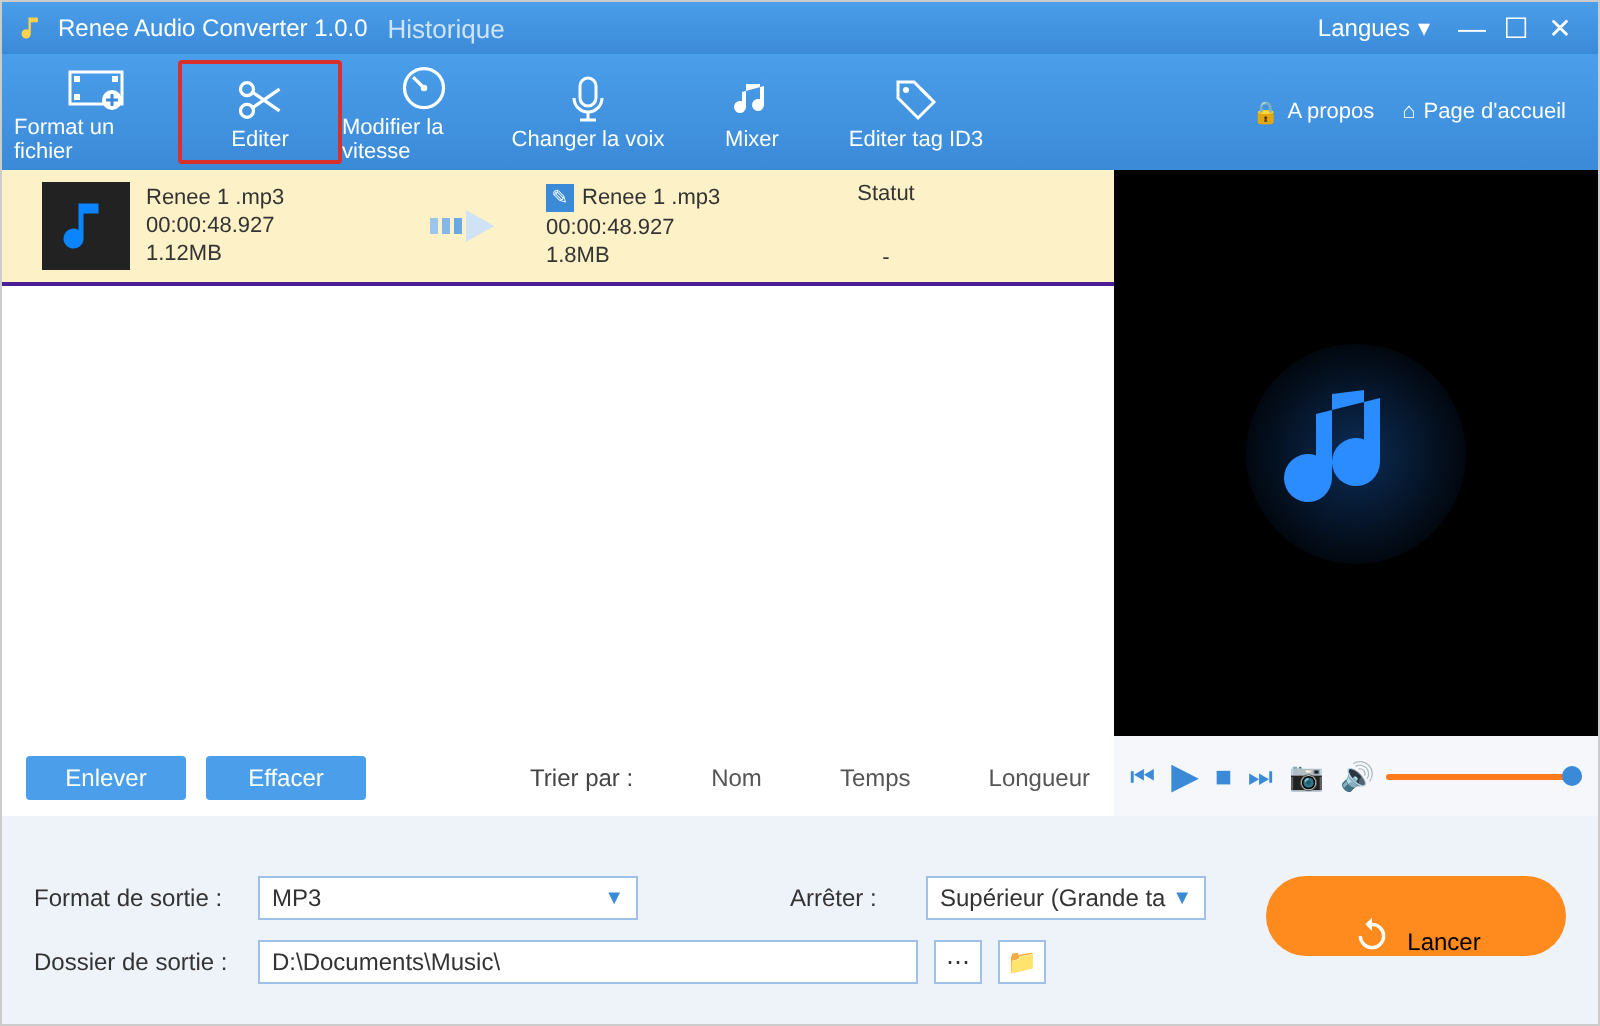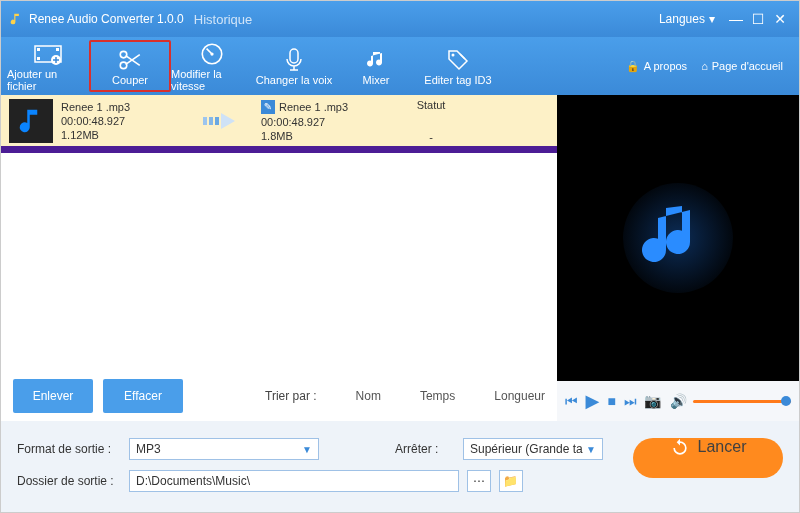--- a/index.html
+++ b/index.html
@@ -1,58 +1,58 @@
 <!DOCTYPE html>
 <html><head>
 <meta charset="utf-8">
 <style>
 * { box-sizing: border-box; margin: 0; padding: 0; font-family: "Segoe UI", Arial, sans-serif; }
 body { width: 800px; height: 513px; overflow: hidden; background: #fff; }
 .window { width: 800px; height: 513px; display: flex; flex-direction: column; border: 1px solid #ccc; }
-.titlebar { background: linear-gradient(#4a9eea, #3b8ad8); height: 26px; display: flex; align-items: center; padding: 18px 8px; color: #fff; font-size: 12px; }
+.titlebar { background: linear-gradient(#4a9eea, #3b8ad8); height: 26px; display: flex; align-items: center; padding: 8px 8px; color: #fff; font-size: 12px; }
 .titlebar .logo { width: 14px; height: 14px; margin-right: 6px; }
 .titlebar .title { flex: 0 0 auto; }
 .titlebar .history { margin-left: 10px; color: #d0e4f8; font-size: 13px; }
 .titlebar .spacer { flex: 1; }
 .titlebar .lang { display: flex; align-items: center; gap: 4px; margin-right: 10px; cursor: pointer; }
 .titlebar .winbtn { width: 22px; text-align: center; cursor: pointer; font-size: 14px; }
 .toolbar { background: linear-gradient(#4a9eea, #3b8ad8); height: 58px; display: flex; align-items: center; padding: 0 6px; color: #fff; }
 .tool { display: flex; flex-direction: column; align-items: center; justify-content: center; width: 82px; height: 52px; font-size: 11px; cursor: pointer; border-radius: 2px; }
 .tool .ico { height: 28px; display: flex; align-items: center; justify-content: center; }
 .tool.highlighted { border: 2px solid #d9302c; }
 .toolbar .spacer { flex: 1; }
 .toolbar .right-links { display: flex; gap: 14px; font-size: 11px; padding-right: 10px; }
 .toolbar .right-links .lk { display: flex; align-items: center; gap: 4px; cursor: pointer; }
 .body { flex: 1; display: flex; background: #fff; }
 .left { flex: 1; display: flex; flex-direction: column; }
 .filelist { flex: 1; overflow: auto; }
-.filerow { display: flex; align-items: center; background: #fdf1c7; height: 58px; border-bottom: 7px solid #4c1d95; padding: 4px 8px; font-size: 11px; color: #333; }
+.filerow { display: flex; align-items: center; background: #fdf1c7; height: 58px; border-bottom: 2px solid #4c1d95; padding: 4px 20px; font-size: 11px; color: #333; }
 .filerow .thumb { width: 44px; height: 44px; background: #222; margin-right: 8px; display: flex; align-items: center; justify-content: center; }
 .filerow .col { display: flex; flex-direction: column; gap: 2px; }
 .filerow .arrow { width: 60px; text-align: center; color: #6aa8e6; font-size: 18px; }
 .filerow .status { width: 60px; text-align: left; gap: 20px; }
 .actionsrow { display: flex; align-items: center; padding: 8px 12px; gap: 10px; font-size: 12px; color: #444; }
-.btn-blue { background: #4a9eea; color: #fff; border: none; width: 80px; height: 34px; font-size: 12px; border-radius: 2px; cursor: pointer; }
+.btn-blue { background: #4a9eea; color: #fff; border: none; width: 80px; height: 22px; font-size: 12px; border-radius: 2px; cursor: pointer; }
 .actionsrow .spacer { flex: 1; }
 .actionsrow .sort { display: flex; gap: 14px; align-items: center; }
 .actionsrow .sort .sl { cursor: pointer; color: #555; padding-left: 25px; }
 .right { width: 242px; background: #000; display: flex; flex-direction: column; }
 .preview { flex: 1; display: flex; align-items: center; justify-content: center; }
 .player { height: 40px; background: #f5f7fa; display: flex; align-items: center; padding: 0 8px; gap: 8px; }
 .player .pbtn { color: #3b8ad8; cursor: pointer; font-size: 14px; }
 .player .vol { flex: 1; display: flex; align-items: center; gap: 6px; }
 .player .vol .track { flex: 1; height: 3px; background: #ff7a1a; position: relative; border-radius: 2px; }
 .player .vol .track .knob { position: absolute; right: 0; top: -4px; width: 10px; height: 10px; background: #3b8ad8; border-radius: 50%; }
-.footer { background: #eef3f9; padding: 17px 16px 10px; font-size: 12px; color: #333; }
+.footer { background: #eef3f9; padding: 30px 16px 10px; font-size: 12px; color: #333; }
 .formrow { display: flex; align-items: center; margin-bottom: 10px; gap: 8px; }
 .formrow .lbl { width: 104px; }
 .select, .textin { border: 1px solid #9fc1e6; background: #fff; height: 22px; padding: 0 6px; font-size: 12px; display: flex; align-items: center; justify-content: space-between; }
 .select { cursor: pointer; }
 .select .caret { color: #3b8ad8; font-size: 10px; }
-.launch { background: #ff8a1e; color: #404040; border: none; border-radius: 20px; width: 150px; height: 40px; font-size: 16px; display: flex; align-items: flex-start; justify-content: center; gap: 8px; cursor: pointer; margin-left: auto; }
+.launch { background: #ff8a1e; color: #000000; border: none; border-radius: 20px; width: 150px; height: 40px; font-size: 12px; display: flex; align-items: flex-end; justify-content: center; gap: 8px; cursor: pointer; margin-left: auto; }
 .stoprow { display: flex; align-items: center; justify-content: flex-end; gap: 6px; font-size: 11px; color: #555; margin-top: 6px; }
 .stoprow input { width: 12px; height: 12px; }
 svg { display: block; }
 </style>
 </head>
 <body>
 
 <div class="window">
 
   <div class="titlebar">
@@ -77,31 +77,31 @@
           <svg width="28" height="22" viewBox="0 0 28 22">
             <rect x="1" y="3" width="26" height="16" fill="none" stroke="#fff" stroke-width="1.5"></rect>
             <rect x="3" y="5" width="3" height="3" fill="#fff"></rect>
             <rect x="3" y="14" width="3" height="3" fill="#fff"></rect>
             <rect x="22" y="5" width="3" height="3" fill="#fff"></rect>
             <rect x="22" y="14" width="3" height="3" fill="#fff"></rect>
             <circle cx="22" cy="17" r="5" fill="#fff"></circle>
             <path d="M22 14v6M19 17h6" stroke="#3b8ad8" stroke-width="1.5"></path>
           </svg>
         </div>
-      <span>Ajouter un fichier</span>
+      <span>Format un fichier</span>
     </div>
     <div class="tool highlighted">
       <div class="ico">
           <svg width="26" height="26" viewBox="0 0 24 24">
             <circle cx="6" cy="7" r="3" fill="none" stroke="#fff" stroke-width="1.5"></circle>
             <circle cx="6" cy="17" r="3" fill="none" stroke="#fff" stroke-width="1.5"></circle>
             <path d="M8 8l13 9M8 16l13-9" stroke="#fff" stroke-width="1.5"></path>
           </svg>
         </div>
-      <span>Couper</span>
+      <span>Editer</span>
     </div>
     <div class="tool">
       <div class="ico">
           <svg width="26" height="26" viewBox="0 0 24 24">
             <circle cx="12" cy="12" r="9" fill="none" stroke="#fff" stroke-width="1.5"></circle>
             <path d="M12 12L7 7" stroke="#fff" stroke-width="1.5"></path>
             <circle cx="12" cy="12" r="1.5" fill="#fff"></circle>
           </svg>
         </div>
       <span>Modifier la vitesse</span>

